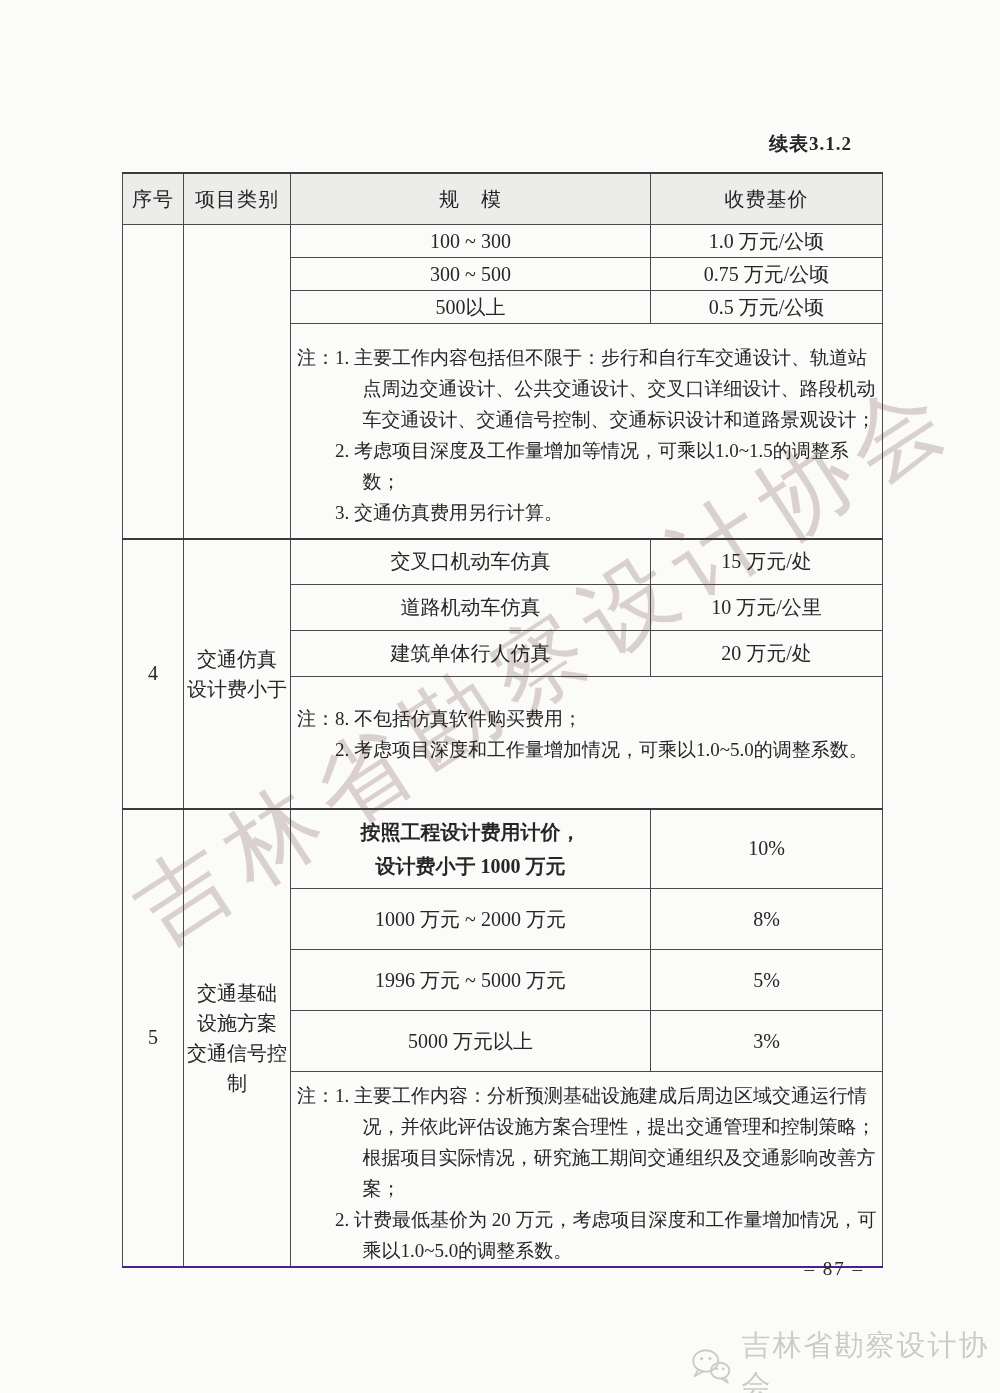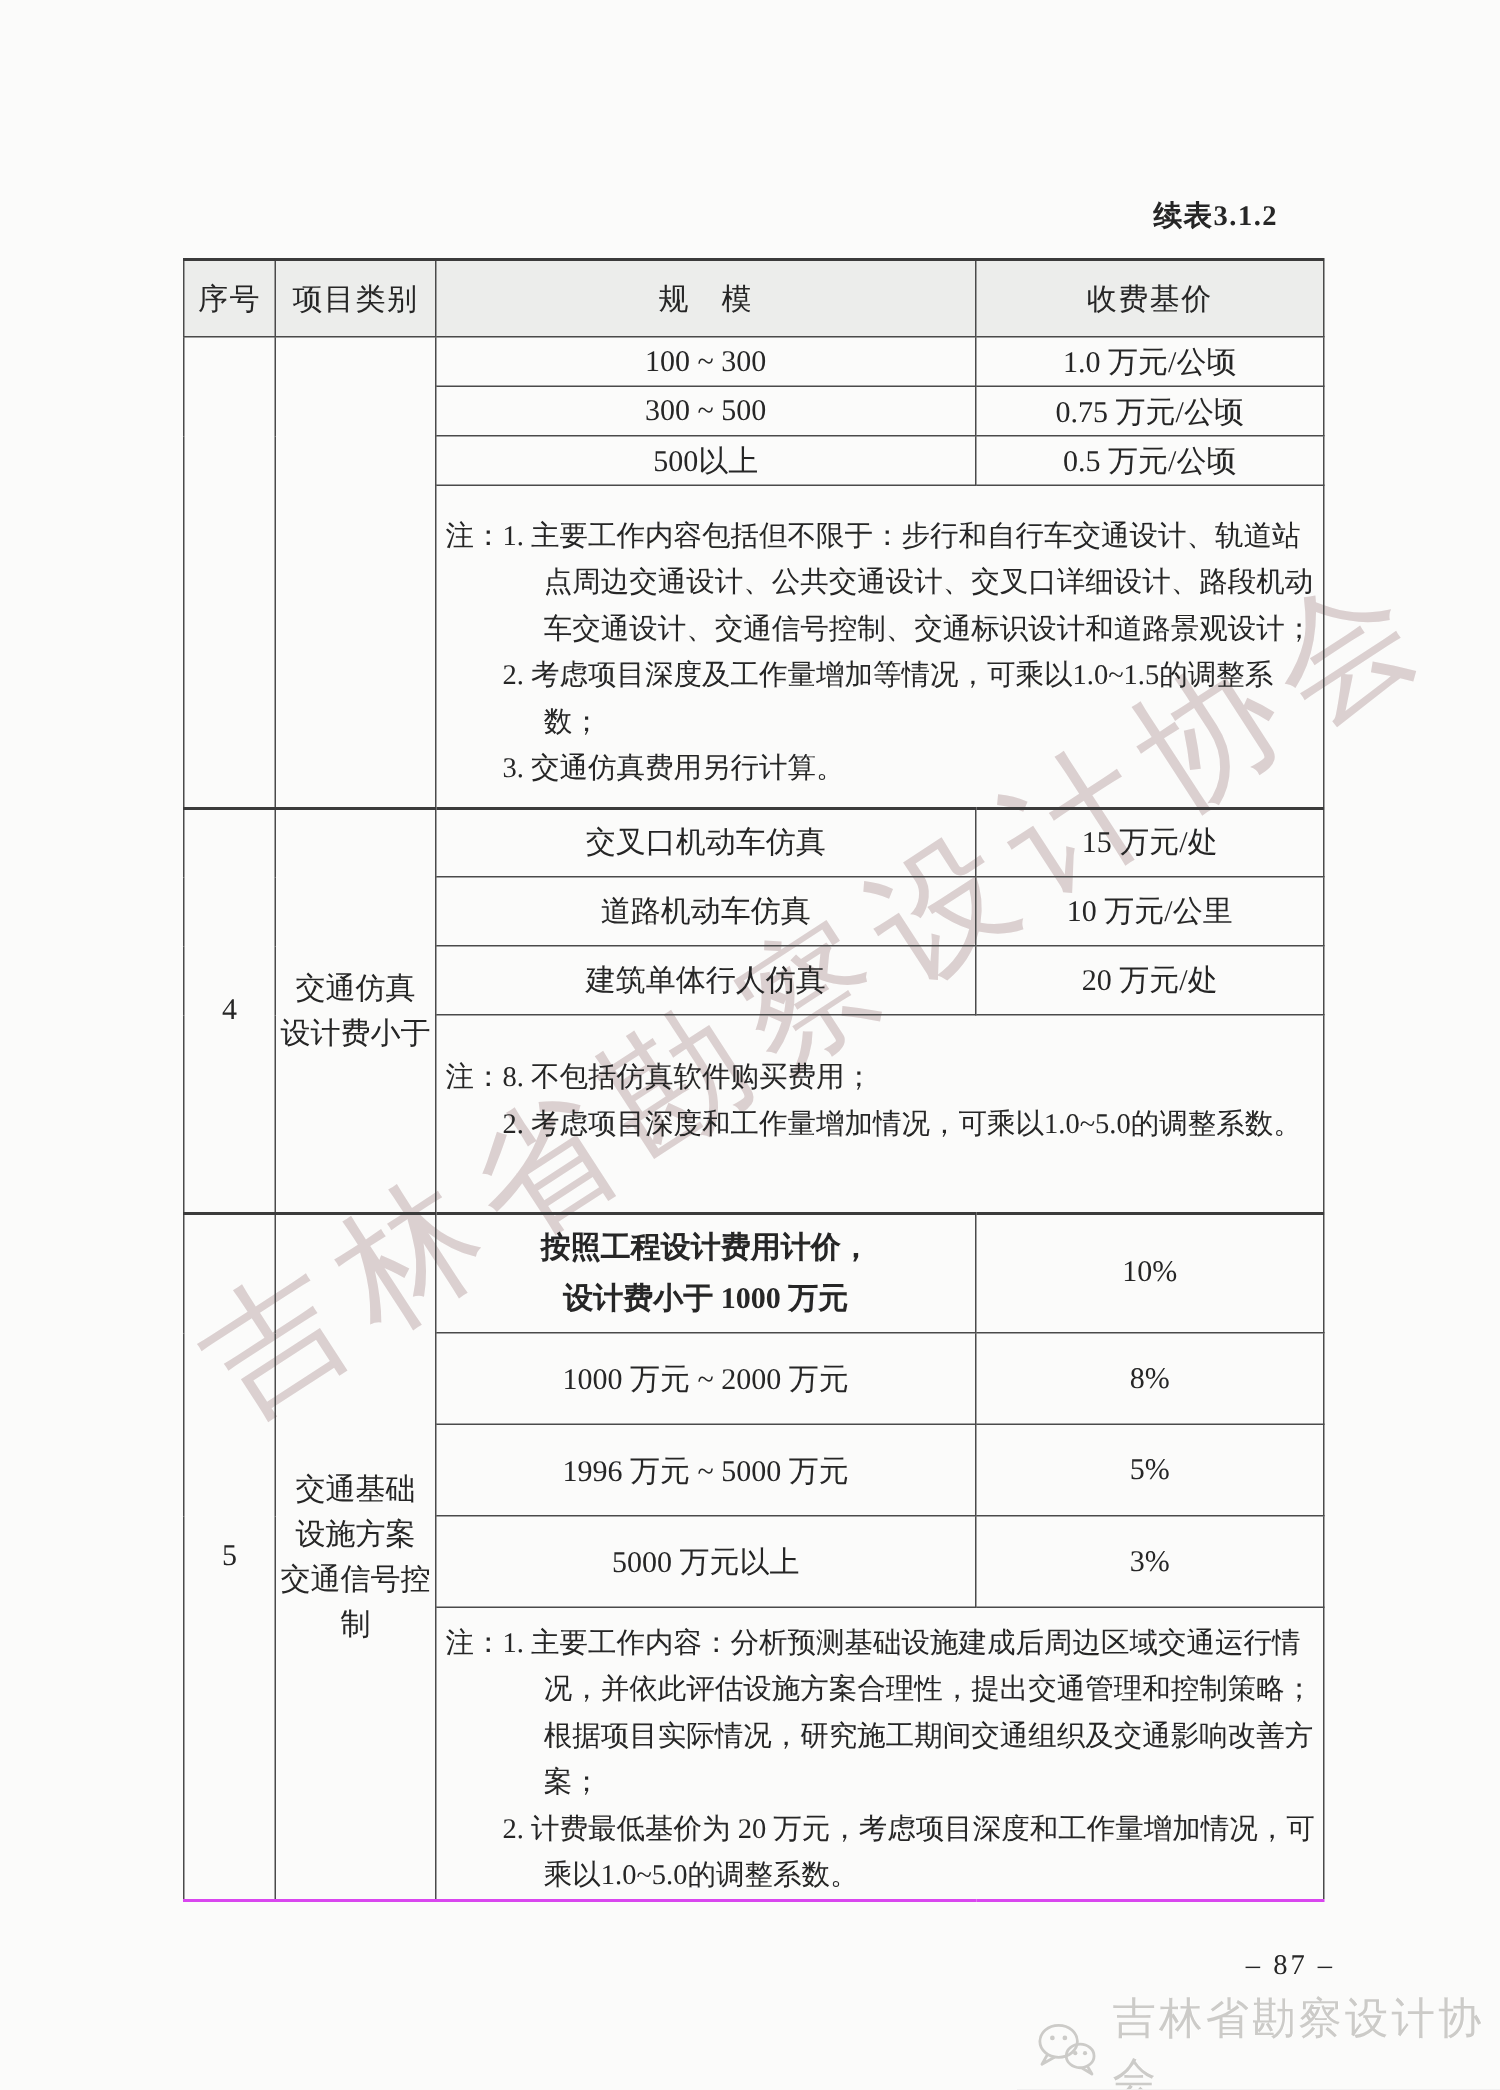--- a/index.html
+++ b/index.html
@@ -14,21 +14,21 @@
     color:#dbd0d0; transform:rotate(-33deg); transform-origin:0 50%;
     font-weight:400; pointer-events:none;
   }
   .caption{
     position:absolute; top:131px; right:148px; z-index:1;
     font-size:19px; font-weight:bold; letter-spacing:1px;
   }
   table.fee-table{
     position:absolute; left:122px; top:172px; z-index:1;
     width:760px; border-collapse:collapse; table-layout:fixed;
-    border-top:2px solid #3b3b3b; border-bottom:2px solid #d946ef;
+    border-top:2px solid #3b3b3b; border-bottom:2px solid #4c1d95;
   }
   .fee-table th,.fee-table td{
     border:1px solid #4a4a4a; text-align:center; vertical-align:middle;
     font-size:20px; font-weight:normal; padding:0;
   }
   .fee-table thead th{background:#ecedeb; height:50px; letter-spacing:1px;}
   tr.ra{height:33px;} tr.rb{height:46px;} tr.rc{height:61px;} tr.rc1{height:80px;}
   tr.na{height:215px;} tr.nb{height:132px;} tr.nc{height:186px;}
   tr.gstart td{border-top:2px solid #3b3b3b;}
   td.cat-cell div{line-height:30px;}
@@ -37,22 +37,22 @@
     text-align:left; vertical-align:top; padding:18px 4px 0 6px;
     font-size:19px; line-height:31px;
   }
   tr.nb td.note-cell{padding-top:26px;}
   tr.nc td.note-cell{padding-top:8px;}
   .note{display:flex;}
   .note-label{flex:0 0 38px;}
   .note-items{flex:1 1 auto; max-width:552px;}
   .note-item{padding-left:1.45em; text-indent:-1.45em;}
   .page-number{
-    position:absolute; top:1258px; right:110px; z-index:1;
-    font-size:19px; letter-spacing:2px;margin-top:42px;
+    position:absolute; top:1258px; right:136px; z-index:1;
+    font-size:19px; letter-spacing:2px;
   }
   .footer{
     position:absolute; left:690px; top:1326px; z-index:1;
     display:flex; align-items:center; gap:9px;
   }
   .footer .brand-text{
     font-size:29px; letter-spacing:2px; color:#cccbc8;
     text-shadow:0.5px 0.5px 0 #ffffff;
   }
   .wechat-icon{display:block;}

